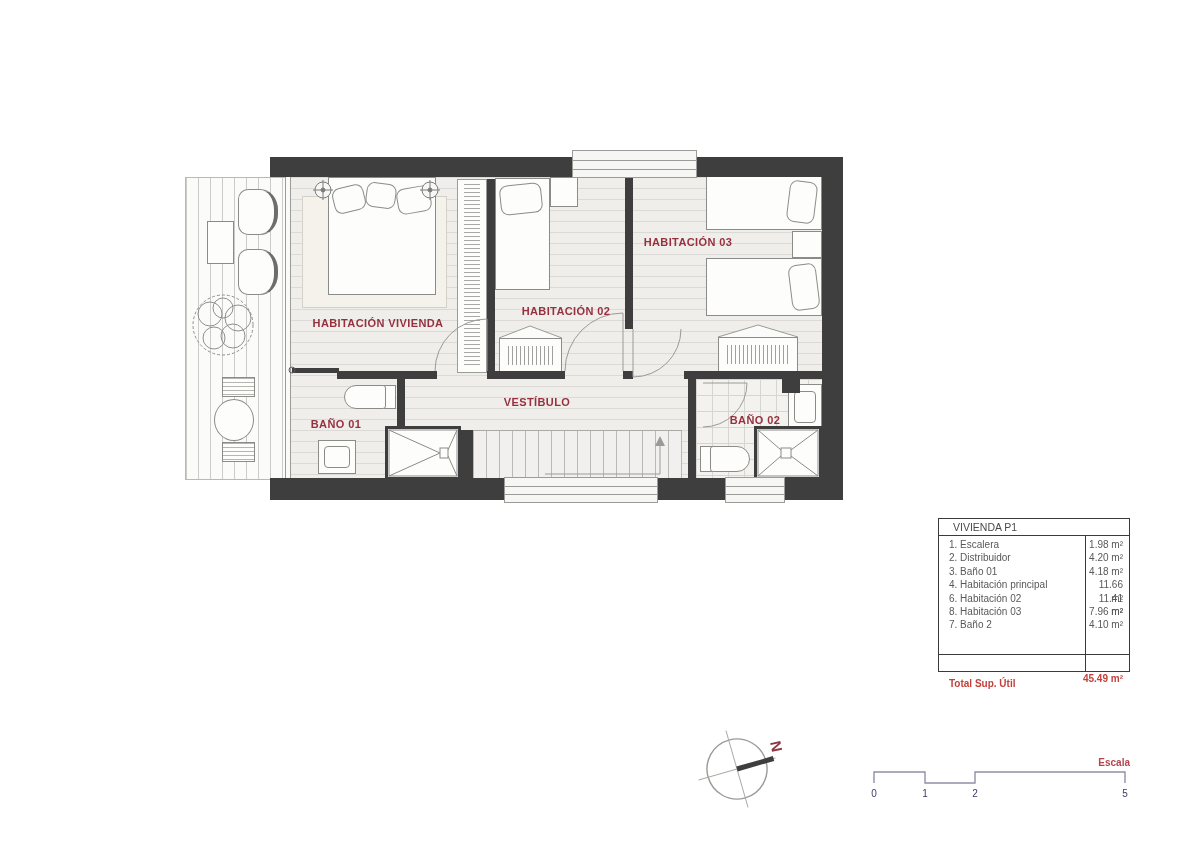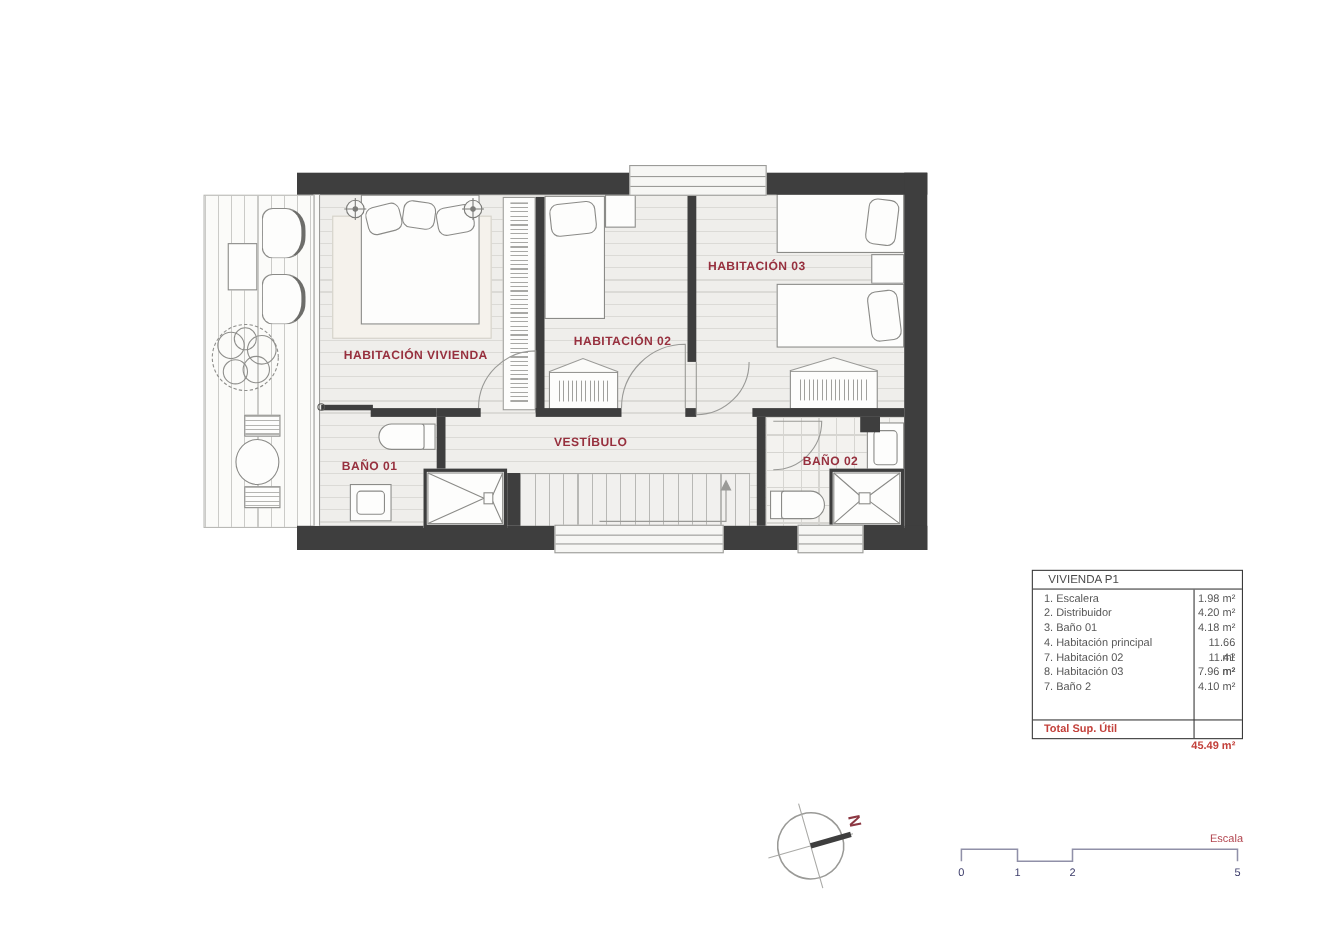--- a/index.html
+++ b/index.html
@@ -32,21 +32,21 @@
           border:1px solid #3a3a3a;font-size:10px;color:#585858;}
   .legend .hdr{position:absolute;top:0;left:0;right:0;height:16px;line-height:17px;
                padding-left:14px;font-size:10.5px;color:#4a4a4a;border-bottom:1px solid #3a3a3a;}
   .legend .divider{position:absolute;left:146px;top:17px;bottom:0;width:0;border-left:1px solid #3a3a3a;}
   .legend .rows{position:absolute;top:19px;left:0;right:0;}
   .legend .row{display:flex;height:13.4px;line-height:13.4px;justify-content:center;}
   .legend .row .n{flex:1;padding-left:10px;}
   .legend .row .v{width:38px;text-align:right;padding-right:6px;}
   .legend .total{position:absolute;left:0;right:0;bottom:0;height:16px;line-height:16px;
                  border-top:1px solid #3a3a3a;display:flex;color:#c3413b;font-weight:700;}
-  .legend .total .n{flex:1;padding-left:10px;}
+  .legend .total .n{flex:1;padding-left:10px;margin-top:21px;}
   .legend .total .v{width:44px;text-align:right;padding-right:6px;margin-top:16px;}
   
   .tick{position:absolute;color:#3c3c6a;font-size:10px;transform:translateX(-50%);}
   .escala{position:absolute;color:#b2454f;font-size:10px;transform:translateX(-100%);}
   .north-n{position:absolute;left:771px;top:738px;color:#8c3742;font-size:15px;font-weight:700;
            transform:rotate(78deg);}
   svg{position:absolute;left:0;top:0;}
 </style>
 </head>
 <body>
@@ -210,21 +210,21 @@
       </div>
       <div class="row">
         <span class="n">3. Baño 01</span>
         <span class="v">4.18 m²</span>
       </div>
       <div class="row">
         <span class="n">4. Habitación principal</span>
         <span class="v">11.66 m²</span>
       </div>
       <div class="row">
-        <span class="n">7. Habitación 02</span>
+        <span class="n">6. Habitación 02</span>
         <span class="v">11.41 m²</span>
       </div>
       <div class="row">
         <span class="n">8. Habitación 03</span>
         <span class="v">7.96 m²</span>
       </div>
       <div class="row">
         <span class="n">7. Baño 2</span>
         <span class="v">4.10 m²</span>
       </div>
@@ -240,19 +240,19 @@
       <circle cx="42" cy="44" r="30" fill="none" stroke="#9a9a97" stroke-width="1.4"></circle>
       <path d="M2,44 L82,44 M42,4 L42,84" stroke="#aaaaa7" stroke-width="1" fill="none"></path>
       <path d="M42,44 L80,44" stroke="#3e3e3e" stroke-width="5"></path>
     </g>
   </svg>
   <div class="north-n">N</div>
 
   <svg style="left:860px;top:750px;" width="290" height="55" viewBox="0 0 290 55">
     <polyline points="14,33 14,22 65,22 65,33 115,33 115,22 265,22 265,33" fill="none" stroke="#9090a8" stroke-width="1.4"></polyline>
   </svg>
-  <div class="escala" style="left:1130px;top:757px;">Escala</div>
+  <div class="escala" style="left:1130px;top:757px;font-weight:bold;">Escala</div>
   <div class="tick" style="left:874px;top:788px;">0</div>
   <div class="tick" style="left:925px;top:788px;">1</div>
   <div class="tick" style="left:975px;top:788px;">2</div>
   <div class="tick" style="left:1125px;top:788px;">5</div>
 
 </div>
 
 </body></html>

